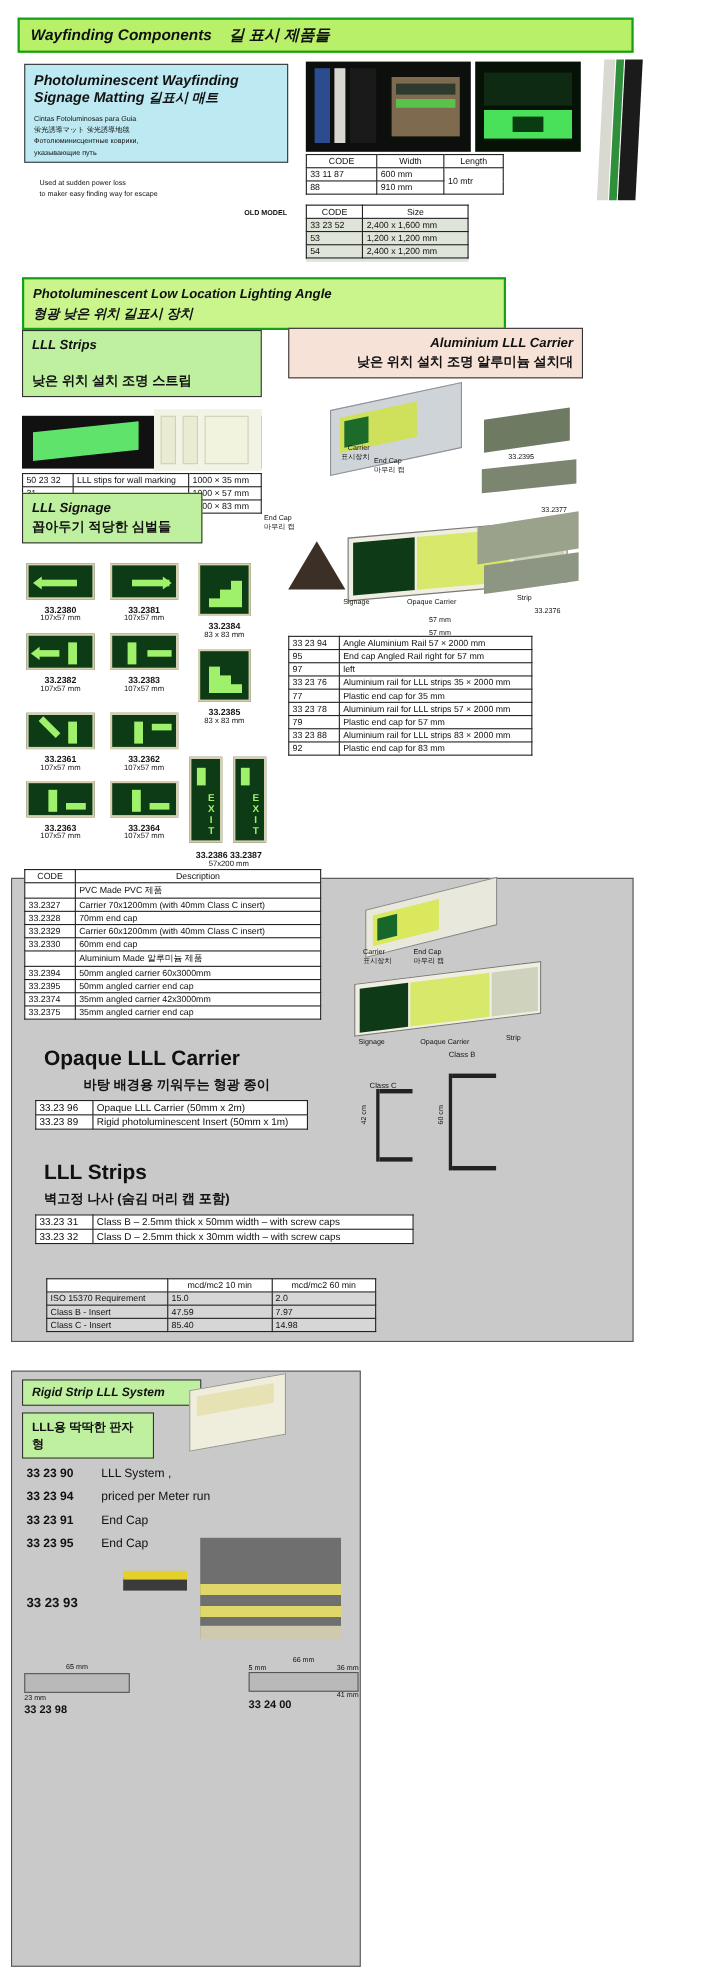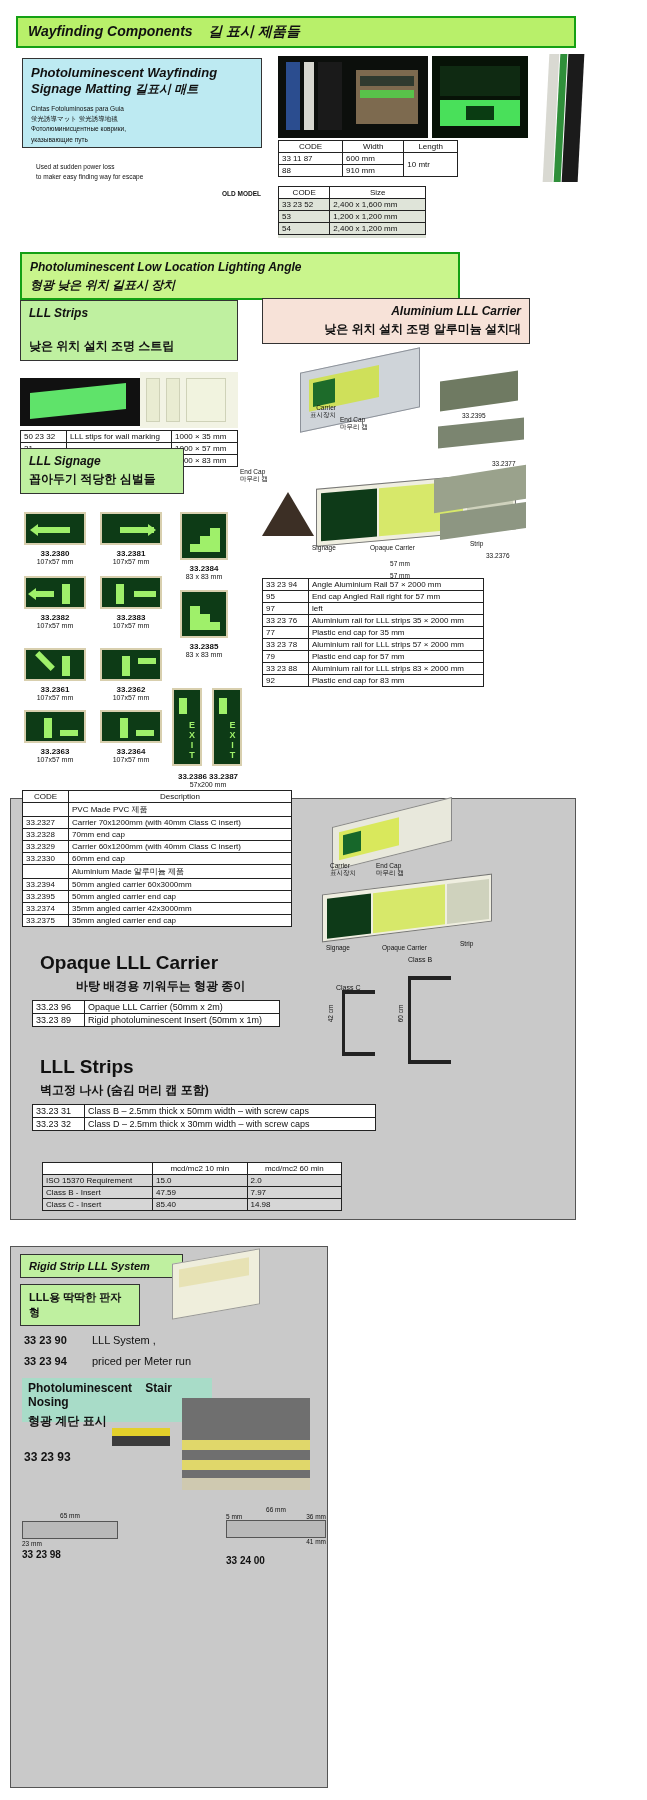--- a/index.html
+++ b/index.html
@@ -565,28 +565,20 @@
     <div class="abs" style="left:6px;top:6px;width:70px;height:18px;background:#e7e2b4;"></div>
   </div>
 
   <div class="abs" style="left:24px; top:1330px; font-size:11px; line-height:1.9;">
     <div><span class="b" style="display:inline-block;width:68px;">33 23 90</span><span>LLL System ,</span></div>
     <div><span class="b" style="display:inline-block;width:68px;">33 23 94</span><span>priced per Meter run</span></div>
     <div><span class="b" style="display:inline-block;width:68px;">33 23 91</span><span>End Cap</span></div>
     <div><span class="b" style="display:inline-block;width:68px;">33 23 95</span><span>End Cap</span></div>
   </div>
 
-  <div class="abs" style="left:22px; top:1378px; width:190px; height:44px; background:#a8dcc8; border:0;">
-    <div style="font-weight:bold;font-size:12px;padding:3px 6px 0 6px;">
-      <span>Photoluminescent</span>
-      &nbsp;&nbsp;
-      <span>Stair Nosing</span>
-    </div>
-    <div class="kor" style="padding:4px 6px;">형광 계단 표시</div>
-  </div>
 
   <div class="abs b" style="left:24px; top:1450px; font-size:12px;">33 23 93</div>
 
   <div class="abs" style="left:112px; top:1420px; width:58px; height:36px;">
     <div class="abs" style="left:0;top:14px;width:58px;height:12px;background:#3b3b3b;"></div>
     <div class="abs" style="left:0;top:8px;width:58px;height:8px;background:#e3d02a;"></div>
   </div>
   <div class="abs" style="left:182px; top:1398px; width:128px; height:92px; background:#6f6f6f;">
     <div class="abs" style="left:0;top:42px;width:128px;height:10px;background:#e0d76a;"></div>
     <div class="abs" style="left:0;top:62px;width:128px;height:10px;background:#e0d76a;"></div>
@@ -602,16 +594,16 @@
 
 
   <div class="abs" style="left:226px; top:1506px; width:100px;">
     <div class="tiny ctr">66 mm</div>
     <div class="tiny" style="display:flex;justify-content:space-between;">
       <span>5 mm</span>
       <span>36 mm</span>
     </div>
     <div style="height:18px; background:#b9b9b9; border:1px solid #555;"></div>
     <div class="tiny" style="text-align:right;">41 mm</div>
-    <div class="b" style="font-size:10px; margin-top:10px;">33 24 00</div>
+    <div class="b" style="font-size:10px; margin-top:0;">33 24 00</div>
   </div>
 
 </div>
 
 </body></html>

